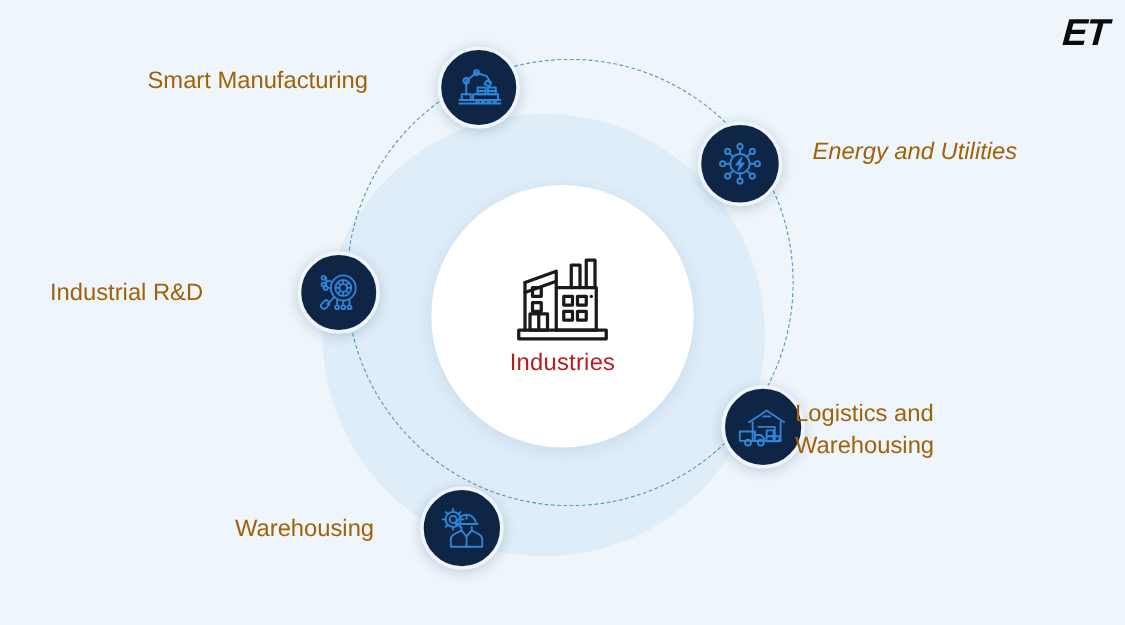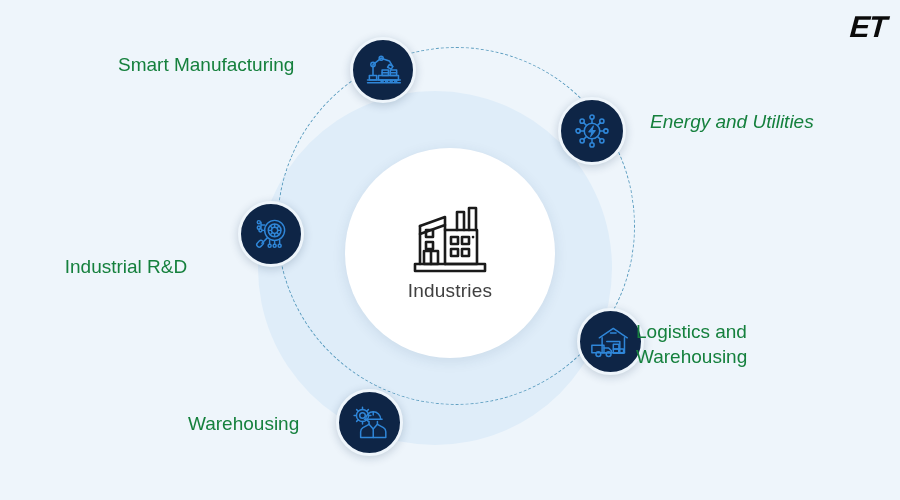--- a/index.html
+++ b/index.html
@@ -34,21 +34,21 @@
   }
   #center{
     left:345px;top:148px;width:210px;height:210px;
     background:#ffffff;
     box-shadow:0 3px 14px rgba(23,60,100,.10);
     display:flex;flex-direction:column;
     align-items:center;justify-content:center;
   }
   #center .c-icon{width:78px;height:72px;margin-bottom:4px;}
   #center .c-label{
-    font-size:19px;color:#404040;letter-spacing:.2px;
+    font-size:19px;color:#b91c1c;letter-spacing:.2px;
   }
 
   
   .node{
     position:absolute;border-radius:50%;
     background:#0e2546;
     display:flex;align-items:center;justify-content:center;
     box-shadow:0 2px 10px rgba(16,43,78,.20);
     border:3px solid #eef5fb;
     box-sizing:border-box;
@@ -57,29 +57,29 @@
 
   #node-smart    {left:350px;top:37px;width:66px;height:66px;}
   #node-energy   {left:558px;top:97px;width:68px;height:68px;}
   #node-rnd      {left:238px;top:201px;width:66px;height:66px;}
   #node-log      {left:577px;top:308px;width:67px;height:67px;}
   #node-constr   {left:336px;top:389px;width:67px;height:67px;}
 
   
   .lbl{
     position:absolute;
-    font-size:19px;color:#15803d;
+    font-size:19px;color:#a16207;
     line-height:25px;white-space:pre-line;
   }
   .lbl.right{text-align:left;}
   .lbl.left{text-align:right;}
 
   #lbl-smart {left:118px;top:52px;width:210px;text-align:left;}
   #lbl-energy{left:650px;top:109px;width:230px;font-style:italic;}
-  #lbl-rnd   {left:40px;top:222px;width:172px;text-align:center;margin-top:32px;}
+  #lbl-rnd   {left:40px;top:222px;width:172px;text-align:left;}
   #lbl-log   {left:636px;top:319px;width:200px;}
   #lbl-constr{left:188px;top:411px;width:190px;text-align:left;}
 </style>
 </head>
 <body>
 
 <div id="stage">
 
   <div id="logo">ET</div>
 

